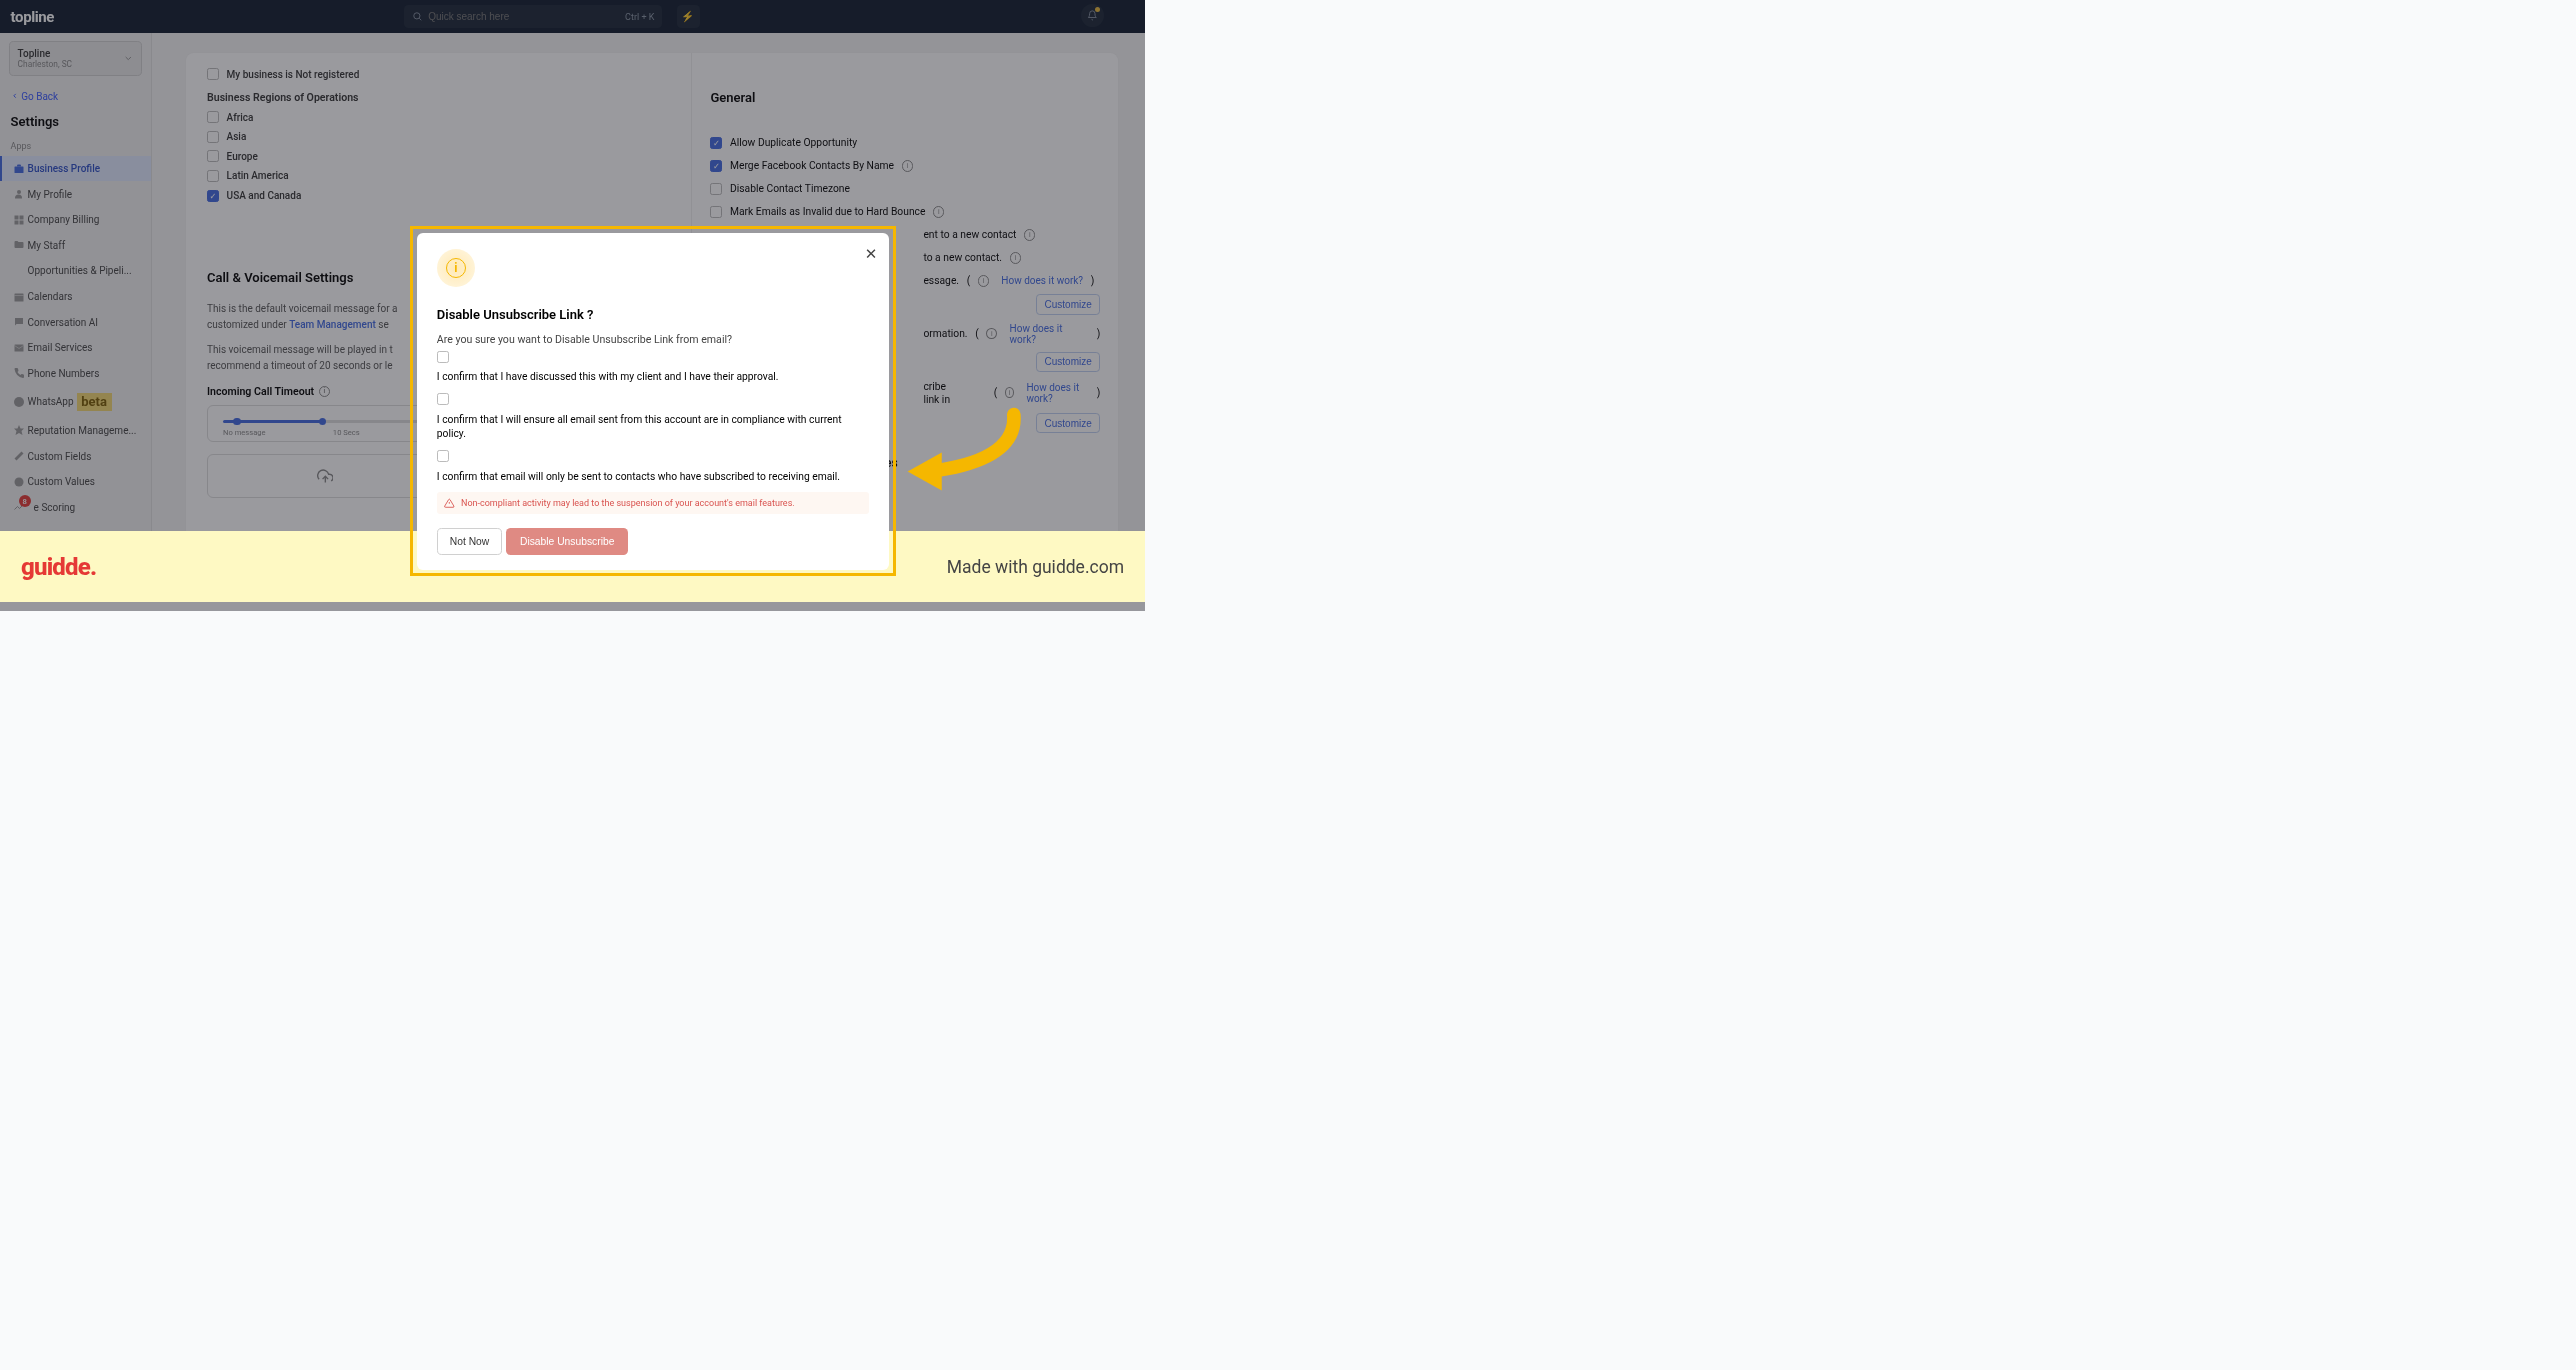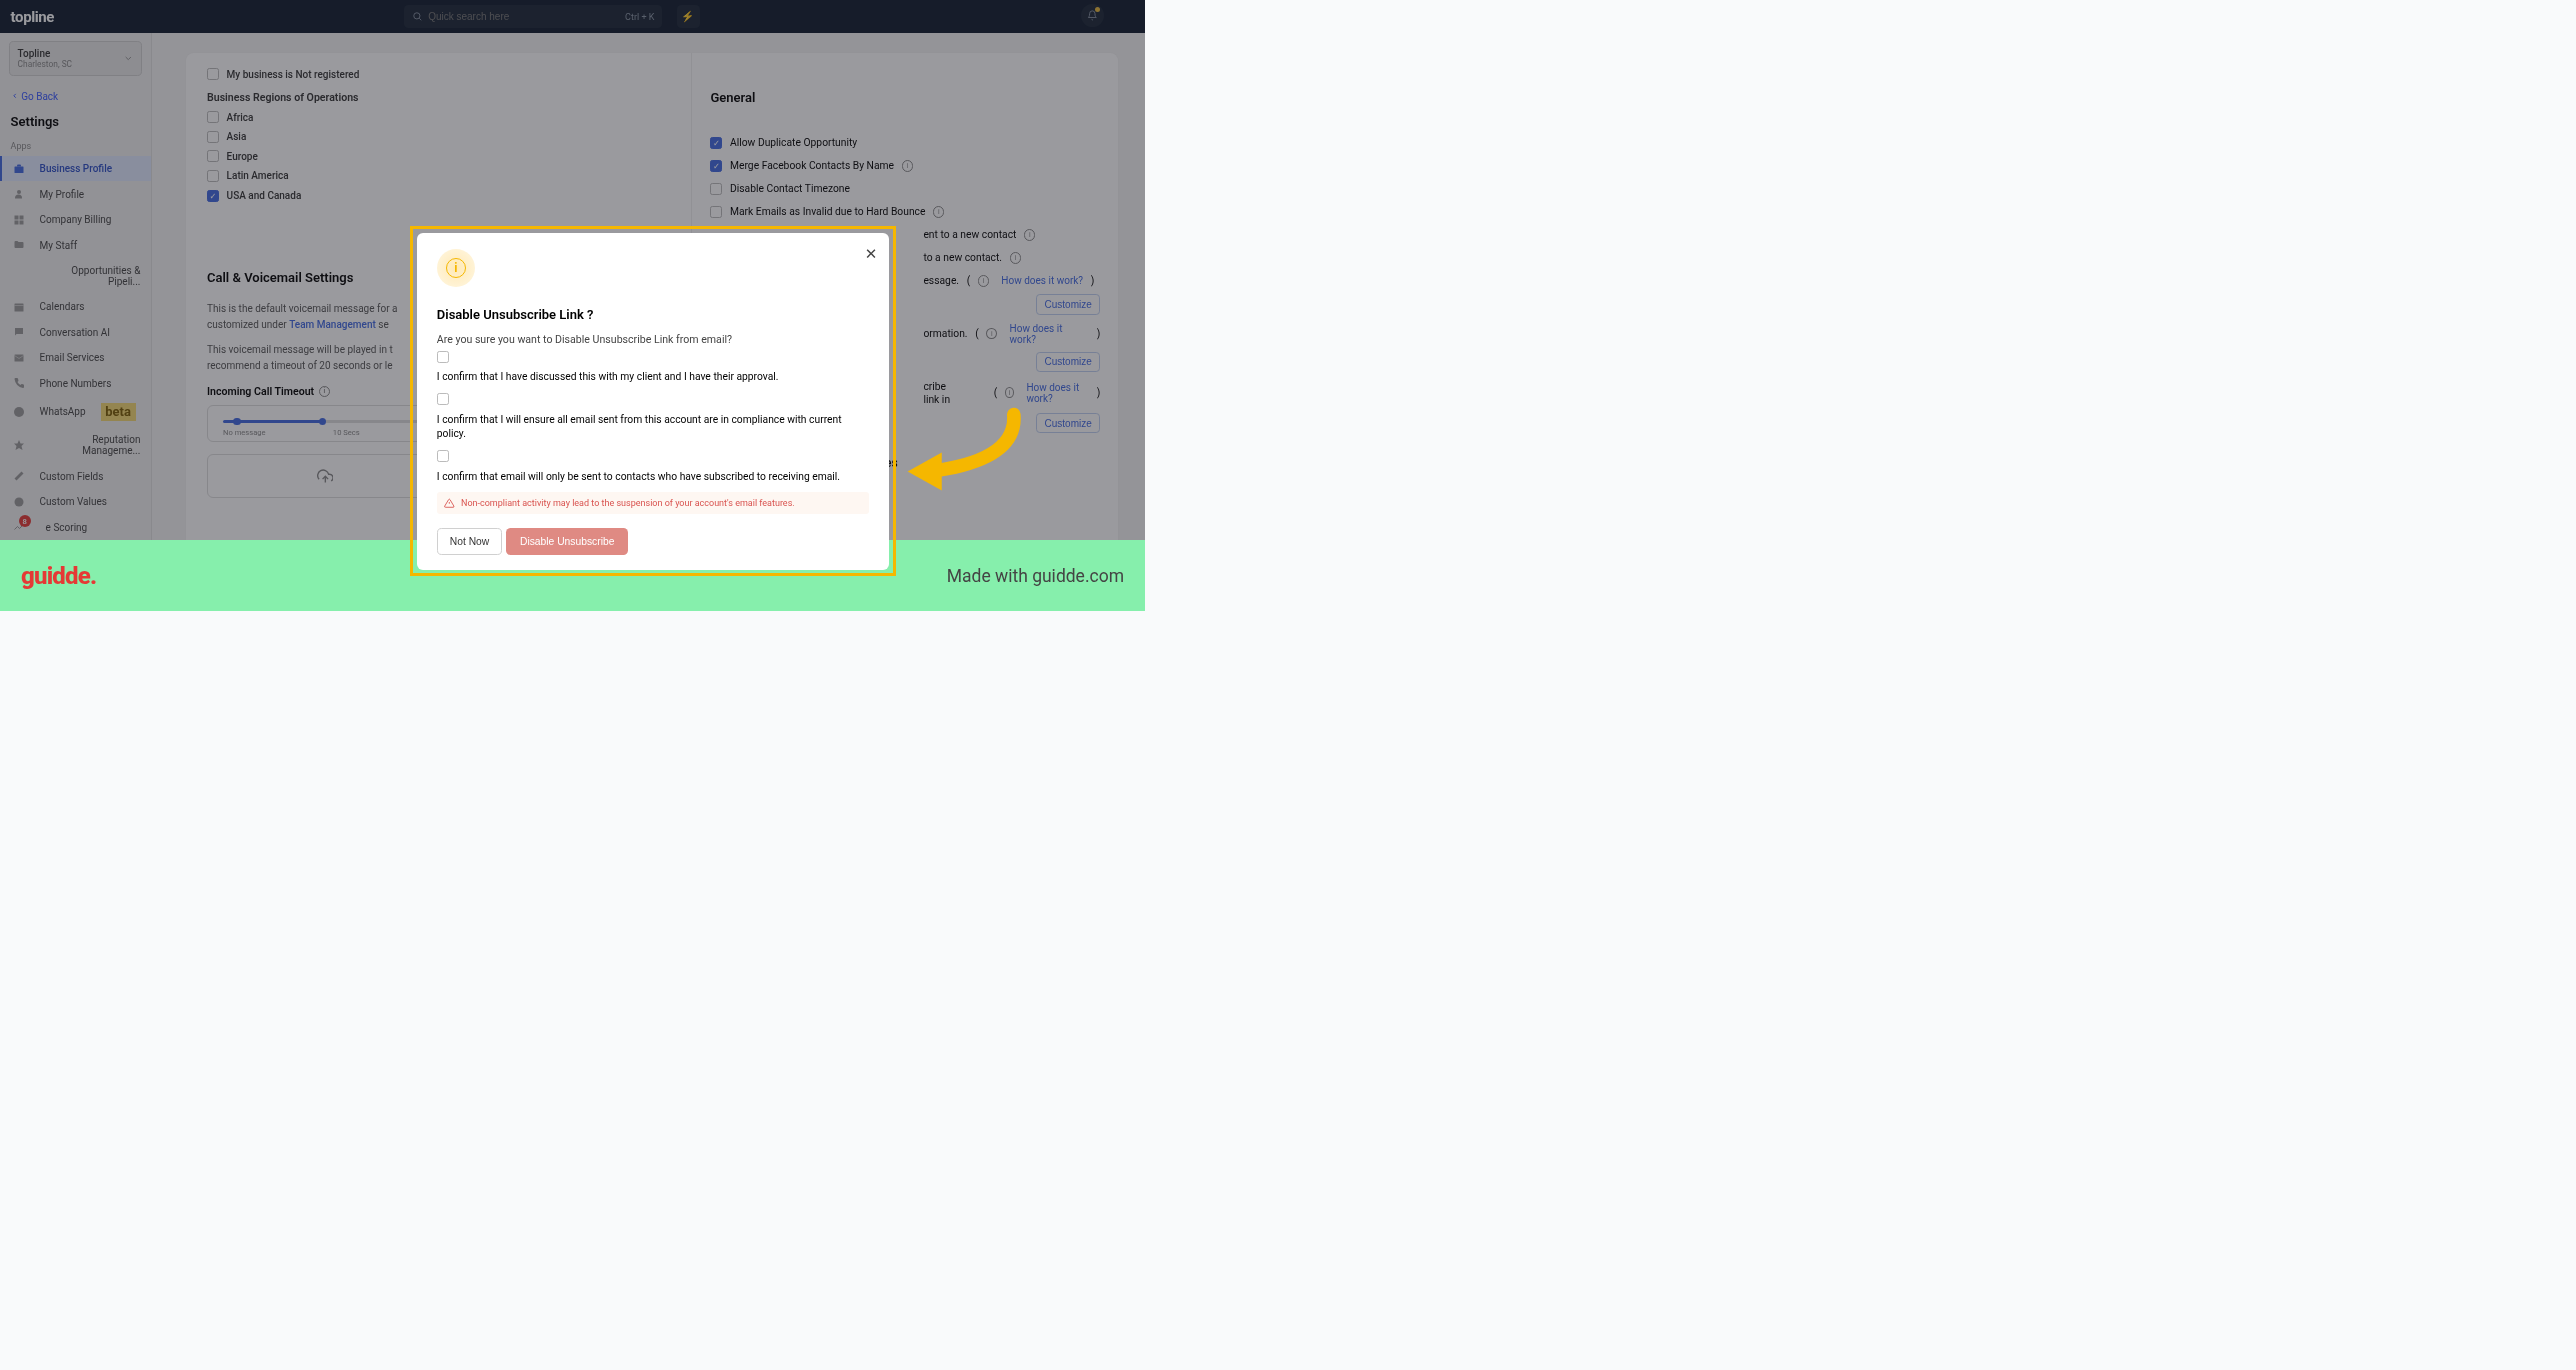--- a/index.html
+++ b/index.html
@@ -20,21 +20,21 @@
 .avatar { width: 23px; height: 23px; border-radius: 50%; background: linear-gradient(135deg, #8b5cf6, #ec4899); }
 
 
 .sidebar { position: absolute; left: 0; top: 33px; bottom: 59px; width: 152px; background: #f0f0f0; border-right: 0.8px solid #e0e0e0; overflow-y: auto; }
 .org-select { margin: 7.6px 9px; padding: 6px 7.6px; background: #e8e8e8; border: 0.8px solid #d0d0d0; border-radius: 4.6px; display: flex; align-items: center; justify-content: space-between; }
 .org-name { font-size: 10px; color: #333; font-weight: 500; }
 .org-loc { font-size: 8.4px; color: #888; }
 .go-back { color: #3b5bff; font-size: 10px; padding: 7.6px 10.6px; display: flex; align-items: center; gap: 3px; }
 .sidebar-title { font-size: 13px; font-weight: 600; padding: 4.6px 10.6px 7.6px; }
 .sidebar-section { font-size: 9px; color: #888; padding: 4.6px 10.6px; }
-.side-item { display: flex; align-items: center; gap: 15px; padding: 6.8px 10.6px; font-size: 10px; color: #444; border-left: 2.3px solid transparent; text-align: right; }
+.side-item { display: flex; align-items: center; gap: 3px; padding: 6.8px 10.6px; font-size: 10px; color: #444; border-left: 2.3px solid transparent; }
 .side-item.active { background: #e0eaff; border-left-color: #4169e1; color: #2d4fc7; font-weight: 500; }
 .side-icon { width: 12px; height: 12px; display: flex; align-items: center; justify-content: center; color: #999; flex-shrink: 0; }
 .side-item.active .side-icon { color: #4169e1; }
 .beta-badge { background: #f5d972; color: #7a5c00; font-size: 13px; padding: 1.5px 4.6px; border-radius: 0; font-weight: 700; }
 .count-badge { background: #e53935; color: #fff; font-size: 7.6px; width: 12px; height: 12px; border-radius: 50%; display: flex; align-items: center; justify-content: center; font-weight: 600; position: absolute; }
 
 
 .main { position: absolute; left: 152px; right: 0; top: 33px; bottom: 59px; background: #f5f5f5; overflow: hidden; }
 .panel-wrap { position: absolute; left: 34px; right: 26.6px; top: 20px; bottom: 0; background: #fff; border-radius: 7.6px 7.6px 0 0; box-shadow: 0 0.8px 2.3px rgba(0,0,0,0.05); display: flex; }
 .panel-left { flex: 1; padding: 15px 21px; border-right: 0.8px solid #eee; position: relative; }
@@ -79,21 +79,21 @@
 .modal-chk-row .chk { margin-top: 0.8px; }
 .warn-box { background: #fef7f2; border-radius: 3px; padding: 6px 7.6px; display: flex; align-items: center; gap: 6px; margin-top: 4.6px; font-size: 9px; color: #d9534f; }
 .modal-actions { display: flex; justify-content: flex-start; gap: 4px; margin-top: 13.7px; }
 .btn-secondary { background: #fff; border: 0.8px solid #d0d0d0; padding: 6.8px 12px; border-radius: 4.6px; font-size: 10.3px; color: #333; }
 .btn-primary-danger { background: #df8a83; color: #fff; border: none; padding: 6.8px 13.7px; border-radius: 4.6px; font-size: 10.3px; font-weight: 500; }
 
 
 .arrow { position: absolute; left: 900px; top: 407px; z-index: 30; width: 129px; height: 91px; pointer-events: none; }
 
 
-.footer { position: absolute; bottom: 0; left: 0; right: 0; height: 71px; background: #86efac; display: flex; align-items: center; padding: 0 21px; z-index: 15; }
+.footer { position: absolute; bottom: 9px; left: 0; right: 0; height: 71px; background: #fef9c3; display: flex; align-items: center; padding: 0 21px; z-index: 15; }
 .footer-logo { color: #e53935; font-size: 24px; font-weight: 800; letter-spacing: -0.8px; }
 .footer-right { margin-left: auto; font-size: 17.5px; color: #444; }
 </style>
 </head>
 <body>
 
 <div class="header">
   <div class="logo">topline</div>
   <div style="flex:1"></div>
   <div class="search-box">

